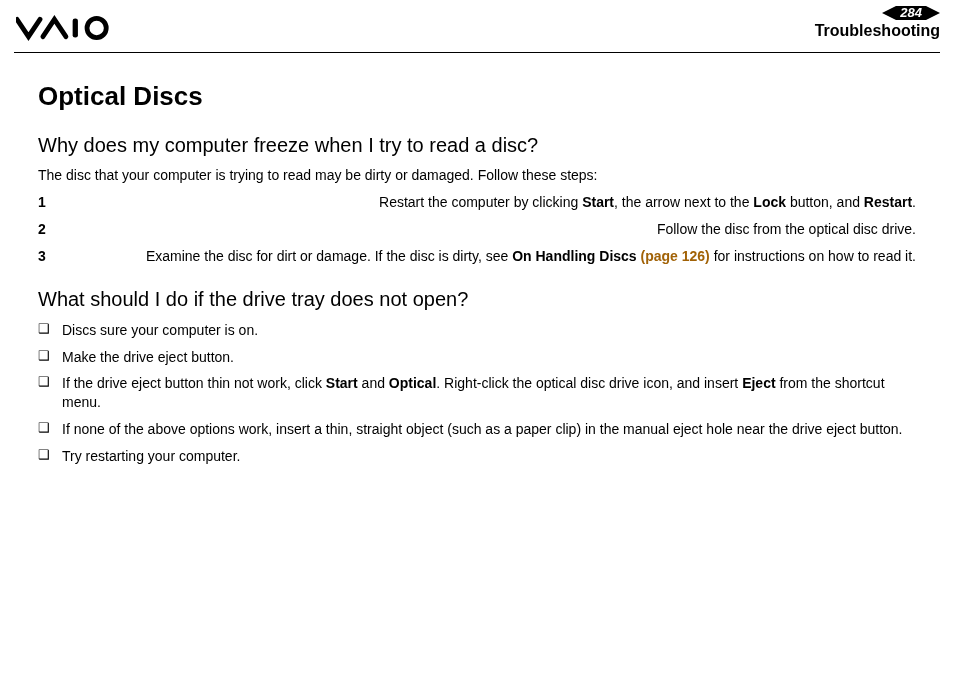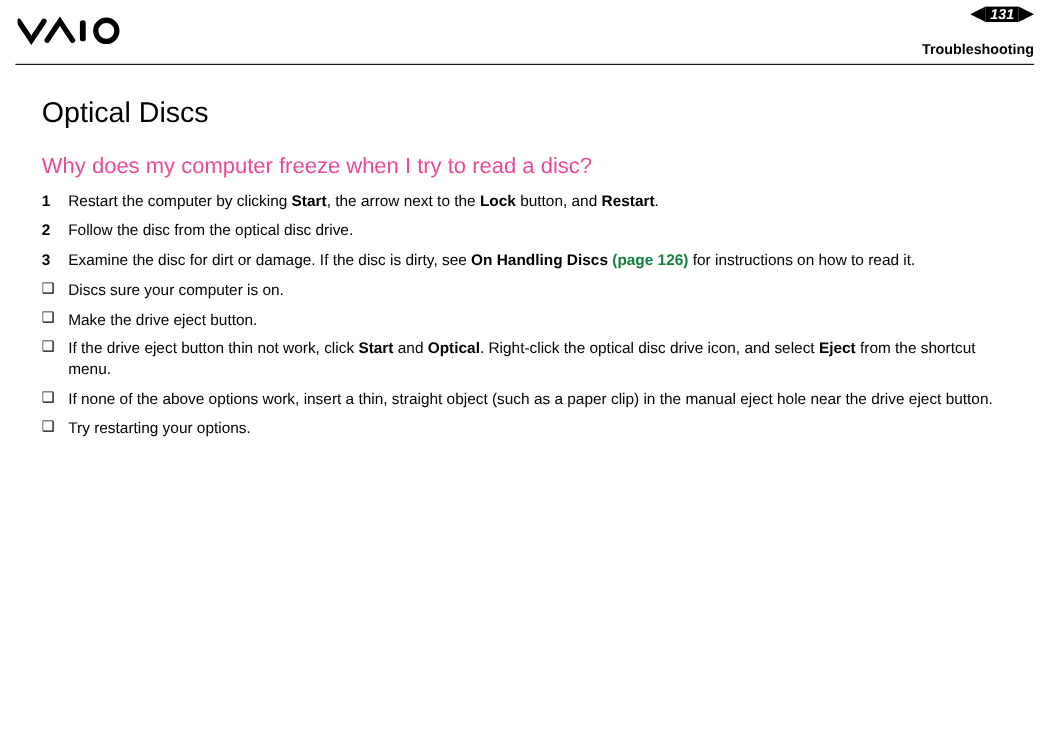--- a/index.html
+++ b/index.html
@@ -51,39 +51,38 @@
     background: #000;
     color: #fff;
     font-weight: bold;
     font-style: italic;
     font-size: 13px;
     padding: 0 4px;
     line-height: 14px;
     height: 14px;
   }
   .section-label {
-    font-size: 13px;
-    font-weight: bold;
-    margin-top: 15px;
+    font-size: 16px;
+    font-weight: bold;
   }
   .divider {
     border: none;
     border-top: 1px solid #000;
     margin: 2px 14px 0 14px;
   }
   .content {
     padding: 28px 38px 0 38px;
   }
   h1.page-title {
     font-size: 26px;
-    font-weight: normal;
+    font-weight: bold;
     margin-bottom: 16px;
   }
   h2.q {
-    color: #ec4899;
+    color: #000000;
     font-size: 20px;
     font-weight: normal;
     margin-bottom: 10px;
     margin-top: 22px;
   }
   .intro {
     font-size: 14px;
     margin-bottom: 10px;
   }
   ol.numbered {
@@ -95,109 +94,112 @@
     margin-bottom: 8px;
     line-height: 1.35;
   }
   ol.numbered li .num {
     font-weight: bold;
     width: 24px;
     flex-shrink: 0;
   }
   ol.numbered li .body {
     flex: 1;
+    text-align: right;
   }
   ul.boxed {
     list-style: none;
     font-size: 14px;
   }
   ul.boxed li {
     display: flex;
     margin-bottom: 8px;
     line-height: 1.35;
   }
   ul.boxed li .box {
     width: 24px;
     flex-shrink: 0;
     font-size: 13px;
     line-height: 1.2;
   }
   ul.boxed li .body {
     flex: 1;
   }
   .link {
-    color: #15803d;
+    color: #a16207;
     font-weight: bold;
   }
 </style>
 </head>
 <body>
 
 <div class="header">
   <div class="logo">
     <svg viewBox="0 0 200 48" xmlns="http://www.w3.org/2000/svg">
       <path d="M 2 6 L 26 42 L 50 6" stroke="#000" stroke-width="10" fill="none" stroke-linecap="round"></path>
       <path d="M 56 42 L 80 6 L 104 42" stroke="#000" stroke-width="10" fill="none" stroke-linecap="round"></path>
       <rect x="118" y="4" width="11" height="40" rx="5" fill="#000"></rect>
       <circle cx="168" cy="24" r="20" fill="none" stroke="#000" stroke-width="10"></circle>
     </svg>
   </div>
   <div class="header-right">
     <div class="page-nav">
       <div class="tri-left"></div>
-      <div class="page-num-pill">131</div>
+      <div class="page-num-pill">284</div>
       <div class="tri-right"></div>
     </div>
     <div class="section-label">Troubleshooting</div>
   </div>
 </div>
 <hr class="divider">
 
 <div class="content">
   <h1 class="page-title">Optical Discs</h1>
 
   <h2 class="q">Why does my computer freeze when I try to read a disc?</h2>
+  <p class="intro">The disc that your computer is trying to read may be dirty or damaged. Follow these steps:</p>
 
   <ol class="numbered">
     <li>
       <span class="num">1</span>
       <span class="body">
         <span>Restart the computer by clicking </span><b>Start</b><span>, the arrow next to the </span><b>Lock</b><span> button, and </span><b>Restart</b><span>.</span>
       </span>
     </li>
     <li>
       <span class="num">2</span>
       <span class="body">Follow the disc from the optical disc drive.</span>
     </li>
     <li>
       <span class="num">3</span>
       <span class="body">
         <span>Examine the disc for dirt or damage. If the disc is dirty, see </span><b>On Handling Discs</b><span class="link"> (page 126)</span><span> for instructions on how to read it.</span>
       </span>
     </li>
   </ol>
 
+  <h2 class="q">What should I do if the drive tray does not open?</h2>
 
   <ul class="boxed">
     <li>
       <span class="box">❑</span>
       <span class="body">Discs sure your computer is on.</span>
     </li>
     <li>
       <span class="box">❑</span>
       <span class="body">Make the drive eject button.</span>
     </li>
     <li>
       <span class="box">❑</span>
       <span class="body">
-        <span>If the drive eject button thin not work, click </span><b>Start</b><span> and </span><b>Optical</b><span>. Right-click the optical disc drive icon, and select </span><b>Eject</b><span> from the shortcut menu.</span>
+        <span>If the drive eject button thin not work, click </span><b>Start</b><span> and </span><b>Optical</b><span>. Right-click the optical disc drive icon, and insert </span><b>Eject</b><span> from the shortcut menu.</span>
       </span>
     </li>
     <li>
       <span class="box">❑</span>
       <span class="body">If none of the above options work, insert a thin, straight object (such as a paper clip) in the manual eject hole near the drive eject button.</span>
     </li>
     <li>
       <span class="box">❑</span>
-      <span class="body">Try restarting your options.</span>
+      <span class="body">Try restarting your computer.</span>
     </li>
   </ul>
 </div>
 
 </body></html>

